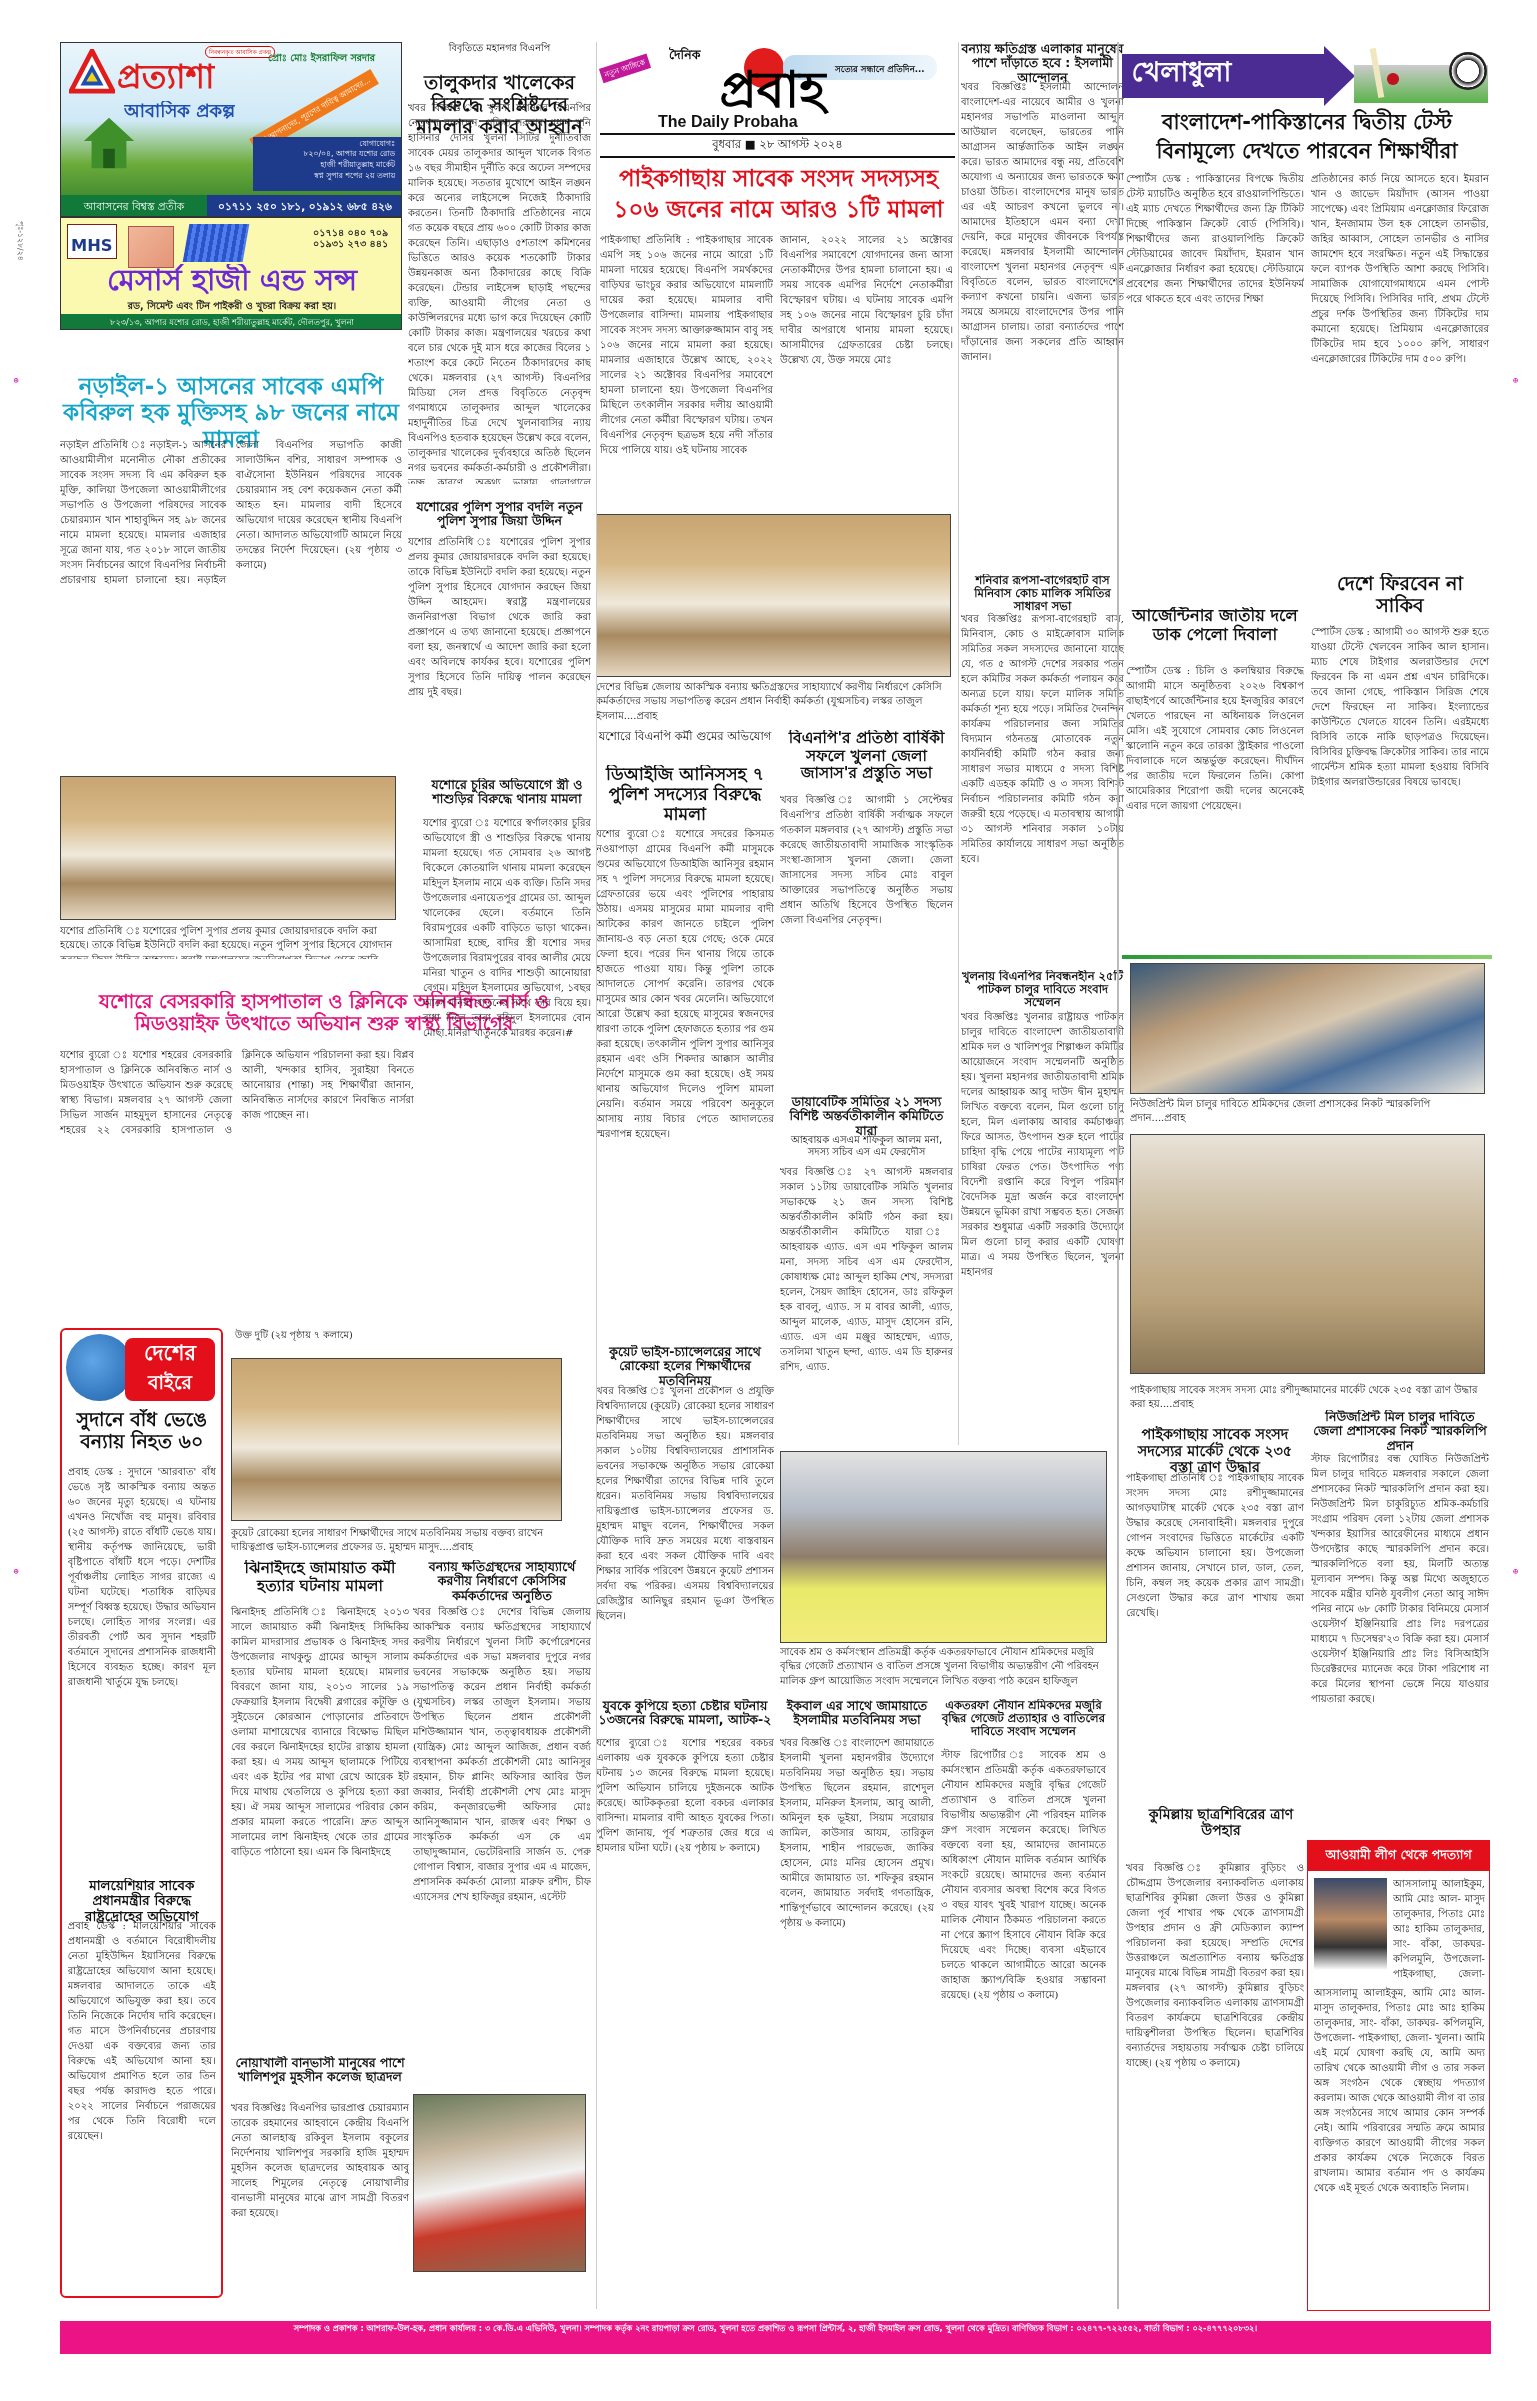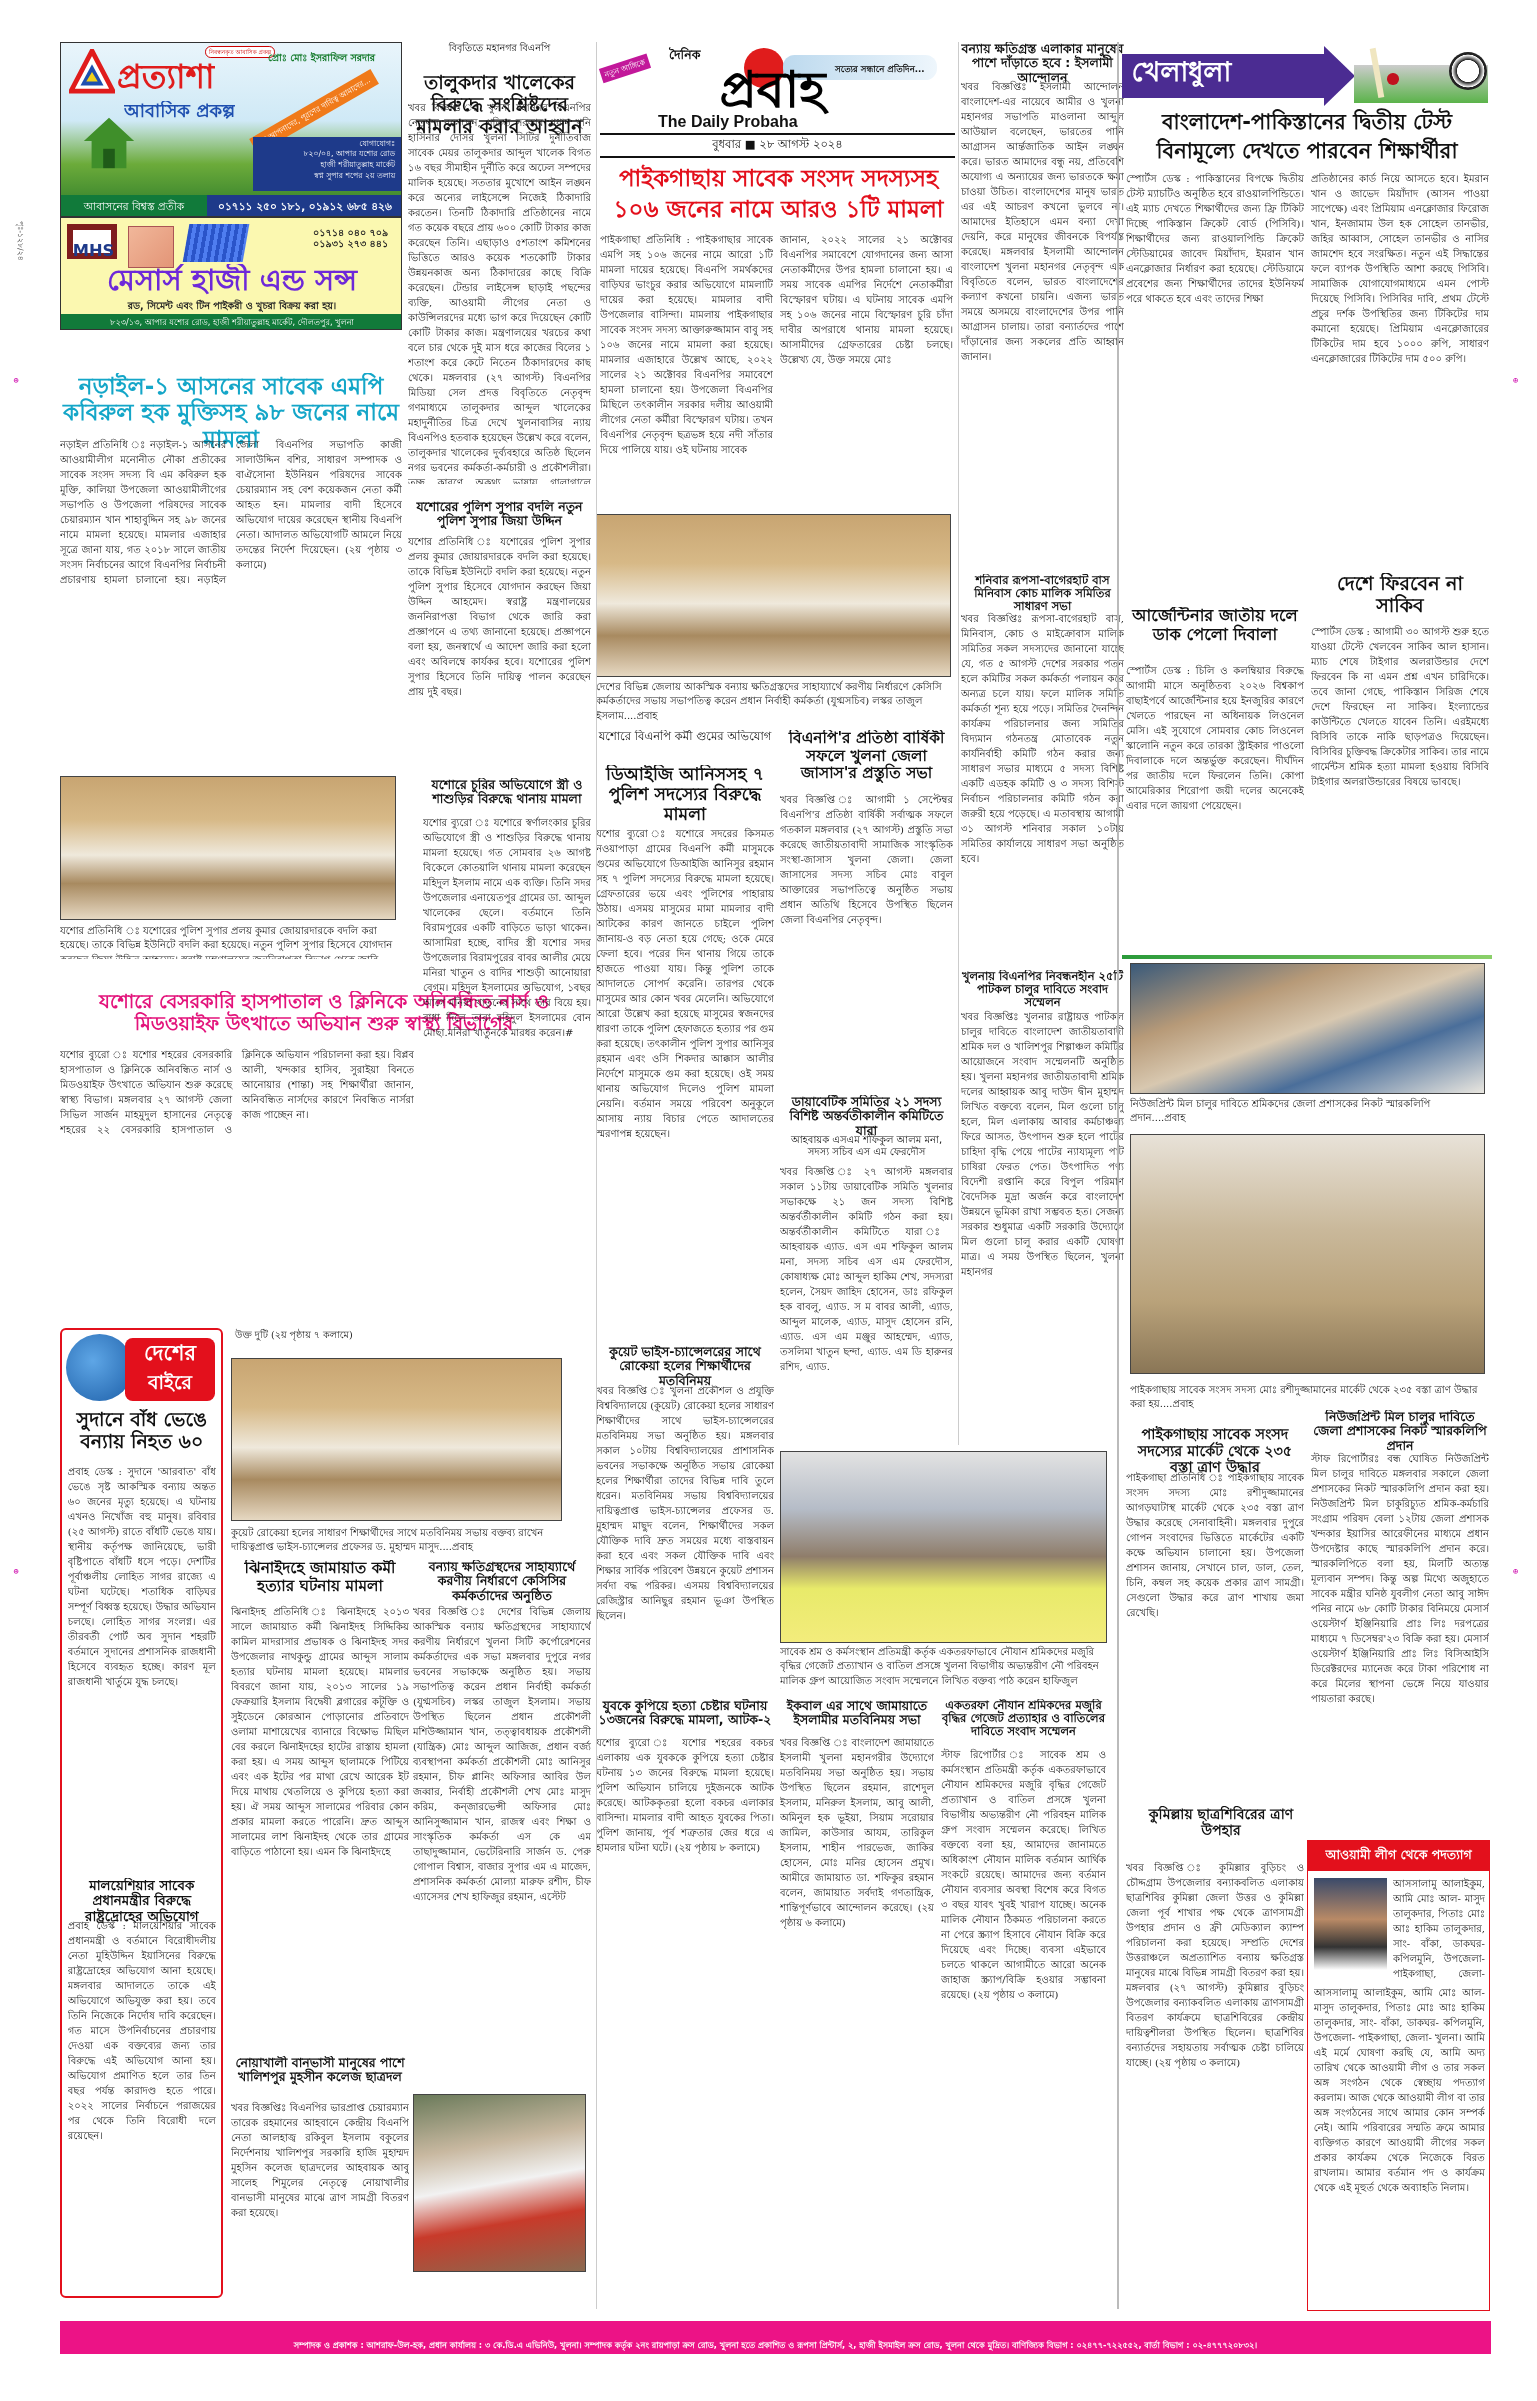--- a/index.html
+++ b/index.html
@@ -49,21 +49,21 @@
     <div>যোগাযোগঃ</div>
     <div>৮২০/০৪, আপার যশোর রোড</div>
     <div>হাজী শরীয়াতুল্লাহ মার্কেট</div>
     <div>স্বপ্ন সুপার শপের ২য় তলায়</div>
   </div>
   <div class="abs" style="left:0;top:152px;width:146px;height:23px;background:#117a3a;color:#fff;font-size:10.6px;line-height:23px;text-align:center">আবাসনের বিশ্বস্ত প্রতীক</div>
   <div class="abs" style="left:146px;top:152px;width:196px;height:23px;background:#1e3a8a;color:#fff;font-size:10.6px;line-height:23px;text-align:center;font-weight:bold">০১৭১১ ২৫০ ১৮১, ০১৯১২ ৬৮৫ ৪২৬</div>
 </div>
 
 <div class="abs" style="left:60px;top:217px;width:342px;height:113px;border:1px solid #333;background:#fbf8b0;overflow:hidden">
-  <div class="abs" style="left:5.8px;top:5.8px;width:50px;height:35px;background:#fff;border:6px solid #7f1d1d;text-align:center;font-weight:bold;font-size:16.3px;color:#1e3a8a;line-height:42px">MHS</div>
+  <div class="abs" style="left:5.8px;top:5.8px;width:50px;height:35px;background:#fff;border:1px solid #7f1d1d;text-align:center;font-weight:bold;font-size:16.3px;color:#1e3a8a;line-height:42px">MHS</div>
   <div class="abs" style="left:67px;top:7.7px;width:46px;height:42px;background:linear-gradient(135deg,#f1b79a,#e39577);border:1px solid #a55"></div>
   <div class="abs" style="left:125px;top:5.8px;width:60px;height:38px;background:repeating-linear-gradient(90deg,#2a54c9 0 3.8px,#4f7df0 3.8px 7.7px);transform:skewX(-10deg)"></div>
   <div class="abs" style="left:252px;top:7.7px;font-size:9.6px;font-weight:bold;color:#222">০১৭১৪ ০৪০ ৭০৯</div>
   <div class="abs" style="left:252px;top:19px;font-size:9.6px;font-weight:bold;color:#222">০১৯৩১ ২৭৩ ৪৪১</div>
   <div class="abs hl" style="left:0;top:46px;width:342px;font-size:29px;color:#6d28d9">মেসার্স হাজী এন্ড সন্স</div>
   <div class="abs" style="left:0;top:81px;width:342px;text-align:center;font-size:9.6px;font-weight:bold;color:#222">রড, সিমেন্ট এবং টিন পাইকরী ও খুচরা বিক্রয় করা হয়।</div>
   <div class="abs" style="left:0;top:96px;width:342px;height:17.3px;background:#117a3a;color:#fff;font-size:8.2px;text-align:center;line-height:17.3px">৮২৩/১৩, আপার যশোর রোড, হাজী শরীয়াতুল্লাহ মার্কেট, দৌলতপুর, খুলনা</div>
 </div>
 
 <div class="abs hl" style="left:408px;top:42px;width:183px;font-size:9.6px;font-weight:normal">বিবৃতিতে মহানগর বিএনপি</div>
@@ -204,20 +204,20 @@
 <div class="abs hl" style="left:1132px;top:1806px;width:178px;font-size:14px">কুমিল্লায় ছাত্রশিবিরের ত্রাণ উপহার</div>
 <div class="abs txt" style="left:1126px;top:1860px;width:178px;height:452px">খবর বিজ্ঞপ্তি ঃ কুমিল্লার বুড়িচং ও চৌদ্দগ্রাম উপজেলার বন্যাকবলিত এলাকায় ছাত্রশিবির কুমিল্লা জেলা উত্তর ও কুমিল্লা জেলা পূর্ব শাখার পক্ষ থেকে ত্রাণসামগ্রী উপহার প্রদান ও ফ্রী মেডিক্যাল ক্যাম্প পরিচালনা করা হয়েছে। সম্প্রতি দেশের উত্তরাঞ্চলে অপ্রত্যাশিত বন্যায় ক্ষতিগ্রস্ত মানুষের মাঝে বিভিন্ন সামগ্রী বিতরণ করা হয়। মঙ্গলবার (২৭ আগস্ট) কুমিল্লার বুড়িচং উপজেলার বন্যাকবলিত এলাকায় ত্রাণসামগ্রী বিতরণ কার্যক্রমে ছাত্রশিবিরের কেন্দ্রীয় দায়িত্বশীলরা উপস্থিত ছিলেন। ছাত্রশিবির বন্যার্তদের সহায়তায় সর্বাত্মক চেষ্টা চালিয়ে যাচ্ছে। (২য় পৃষ্ঠায় ৩ কলামে)</div>
 
 <div class="abs" style="left:1307px;top:1840px;width:183px;height:471px;border:1px solid #e3101c;overflow:hidden">
   <div style="background:#e3101c;color:#fff;font-weight:bold;font-size:12.5px;text-align:center;padding:4.8px 1.9px">আওয়ামী লীগ থেকে পদত্যাগ</div>
   <div class="abs" style="left:5.8px;top:37px;width:73px;height:92px;background:linear-gradient(180deg,#3a4a6a,#b98a66 45%,#333 75%,#fff)"></div>
   <div class="abs txt" style="left:85px;top:35px;width:92px;height:106px">আসসালামু আলাইকুম, আমি মোঃ আল- মাসুদ তালুকদার, পিতাঃ মোঃ আঃ হাকিম তালুকদার, সাং- বাঁকা, ডাকঘর- কপিলমুনি, উপজেলা- পাইকগাছা, জেলা- খুলনা। আমি এই মর্মে ঘোষণা করছি যে, আমি অদ্য তারিখ থেকে আওয়ামী লীগ ও তার সকল অঙ্গ সংগঠন থেকে স্বেচ্ছায় পদত্যাগ করলাম। আজ থেকে আওয়ামী লীগ বা তার অঙ্গ সংগঠনের সাথে আমার কোন সম্পর্ক নেই। আমি পরিবারের সম্মতি ক্রমে আমার ব্যক্তিগত কারণে আওয়ামী লীগের সকল প্রকার কার্যক্রম থেকে নিজেকে বিরত রাখলাম। আমার বর্তমান পদ ও কার্যক্রম থেকে এই মূহুর্ত থেকে অব্যাহতি নিলাম।</div>
   <div class="abs txt" style="left:5.8px;top:144px;width:171px;height:317px">আসসালামু আলাইকুম, আমি মোঃ আল- মাসুদ তালুকদার, পিতাঃ মোঃ আঃ হাকিম তালুকদার, সাং- বাঁকা, ডাকঘর- কপিলমুনি, উপজেলা- পাইকগাছা, জেলা- খুলনা। আমি এই মর্মে ঘোষণা করছি যে, আমি অদ্য তারিখ থেকে আওয়ামী লীগ ও তার সকল অঙ্গ সংগঠন থেকে স্বেচ্ছায় পদত্যাগ করলাম। আজ থেকে আওয়ামী লীগ বা তার অঙ্গ সংগঠনের সাথে আমার কোন সম্পর্ক নেই। আমি পরিবারের সম্মতি ক্রমে আমার ব্যক্তিগত কারণে আওয়ামী লীগের সকল প্রকার কার্যক্রম থেকে নিজেকে বিরত রাখলাম। আমার বর্তমান পদ ও কার্যক্রম থেকে এই মূহুর্ত থেকে অব্যাহতি নিলাম।</div>
 </div>
 
-<div class="abs" style="left:60px;top:2321px;width:1431px;height:33px;background:#ec1386;color:#fff;text-align:center;font-size:8.2px;line-height:14.4px;padding-top:17px;overflow:hidden">
+<div class="abs" style="left:60px;top:2321px;width:1431px;height:33px;background:#ec1386;color:#fff;text-align:center;font-size:8.2px;line-height:14.4px;padding-top:0;overflow:hidden">
   <div style="font-weight:bold">সম্পাদক ও প্রকাশক : আশরাফ-উল-হক, প্রধান কার্যালয় : ৩ কে.ডি.এ এভিনিউ, খুলনা। সম্পাদক কর্তৃক ২নং রায়পাড়া ক্রস রোড, খুলনা হতে প্রকাশিত ও রূপসা প্রিন্টার্স, ২, হাজী ইসমাইল ক্রস রোড, খুলনা থেকে মুদ্রিত। বাণিজ্যিক বিভাগ : ০২৪৭৭-৭২২৫৫২, বার্তা বিভাগ : ০২-৪৭৭৭২০৮৩২।</div>
 </div>
 
 <div class="abs" style="left:596px;top:42px;width:1px;height:2267px;background:#ccc"></div>
 <div class="abs" style="left:958px;top:42px;width:1px;height:1403px;background:#ccc"></div>
 <div class="abs" style="left:1117px;top:42px;width:1.9px;height:2267px;background:#bbb"></div>
 
 
 </body></html>

